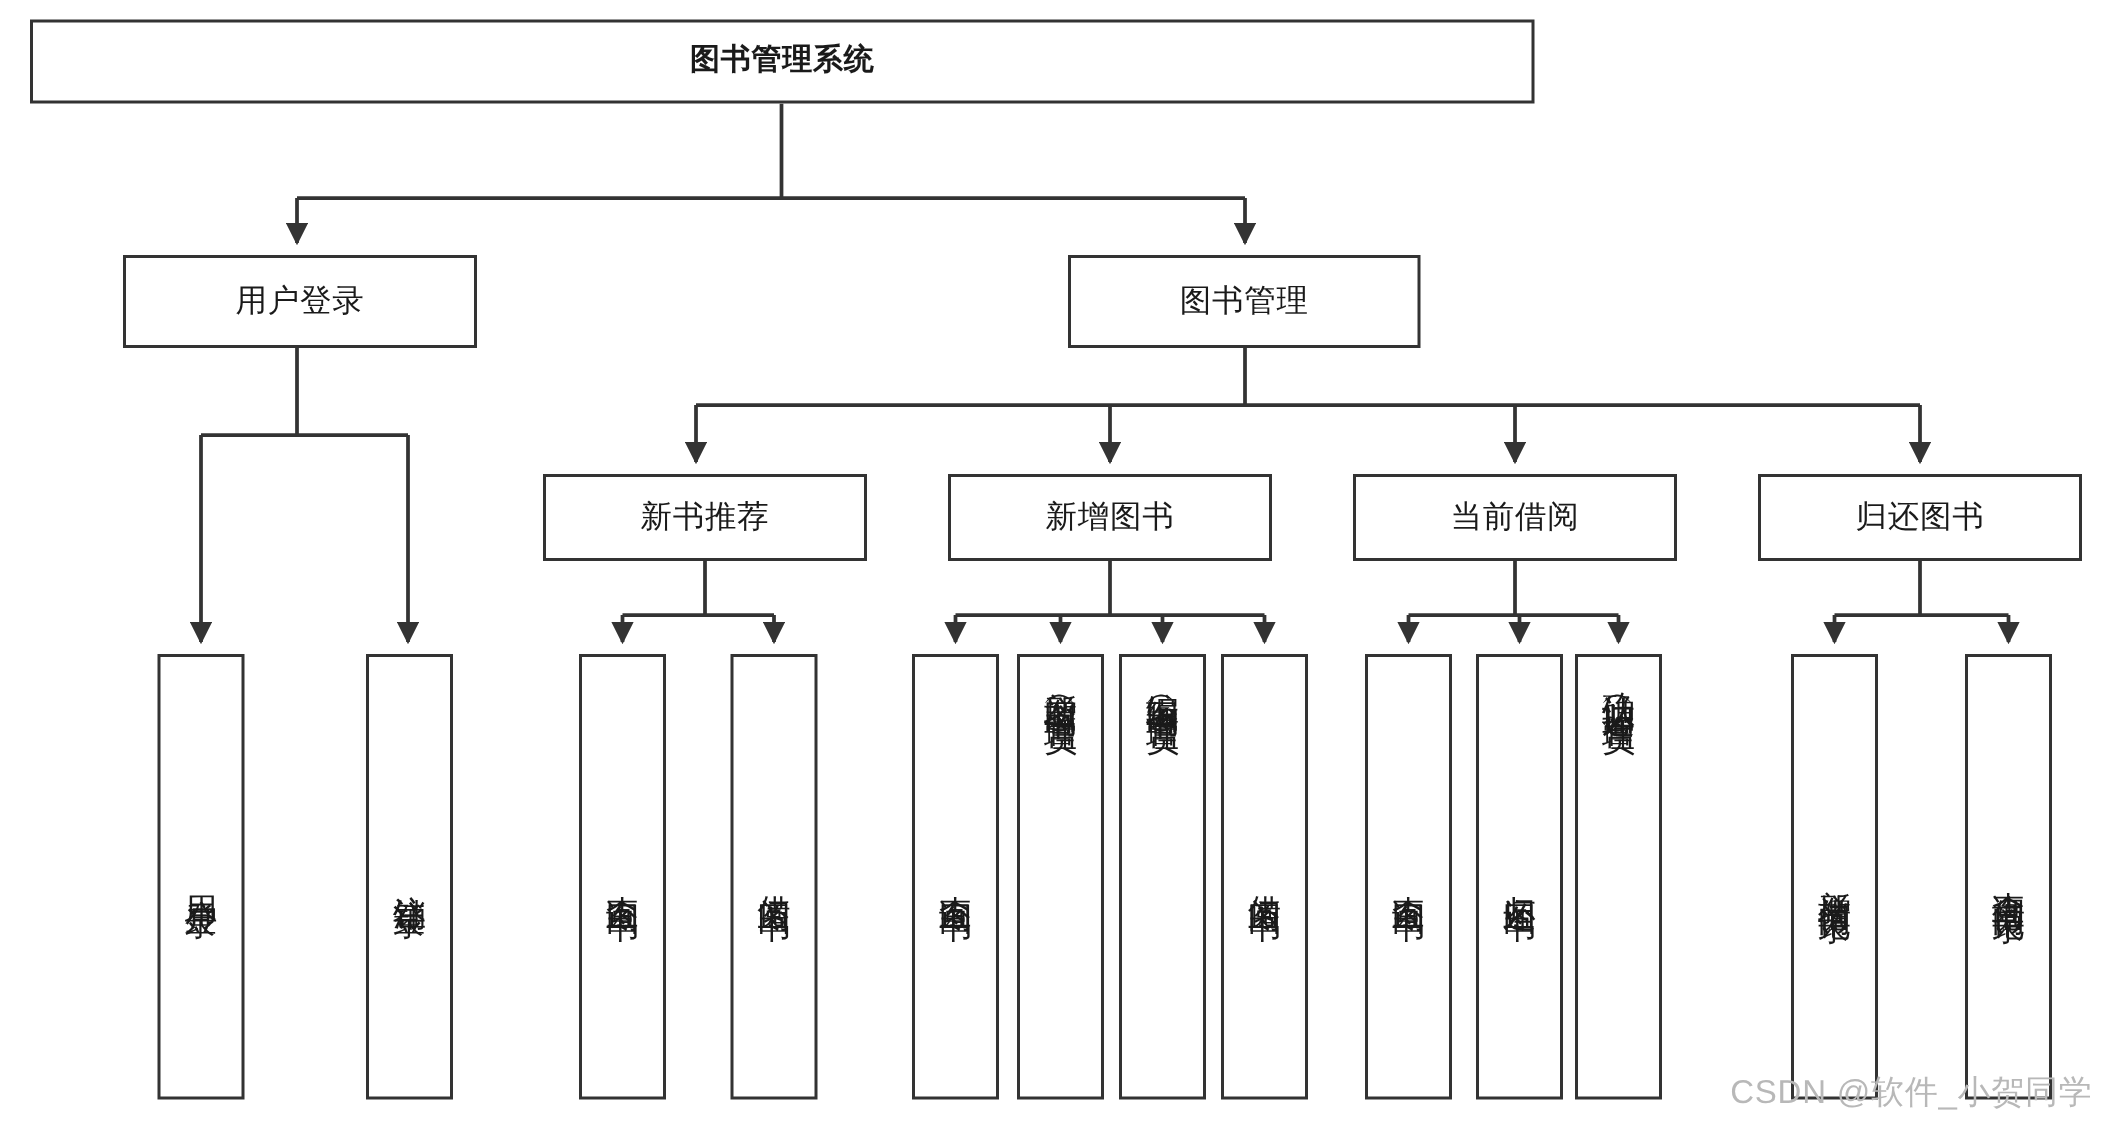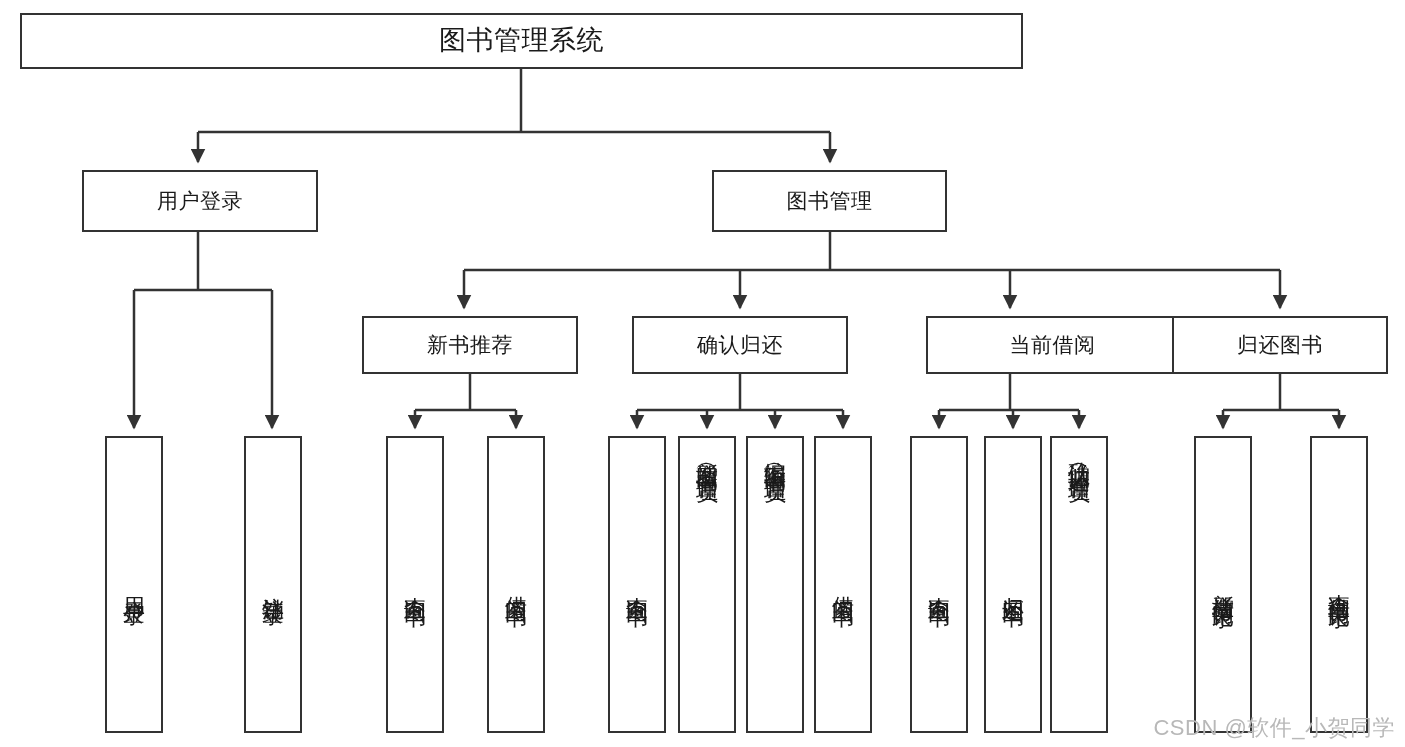--- a/index.html
+++ b/index.html
@@ -40,21 +40,22 @@
     text-align: center;
     line-height: 1.18;
     white-space: nowrap;
   }
   
   .node.horiz .lbl {
     font-size: 21px;
     letter-spacing: 0.5px;
   }
   .node.root .lbl {
-    font-size: 27px;
+    font-size: 20px;
+    font-weight: bold;
   }
   
   .node.vert {
     align-items: flex-start;
     padding-top: 6px;
   }
   .node.vert .lbl {
     writing-mode: vertical-rl;
     text-orientation: upright;
     font-size: 22px;
@@ -139,23 +140,23 @@
     <span class="lbl">用户登录</span>
   </div>
   <div class="node horiz" style="left:712px; top:170px; width:235px; height:62px;">
     <span class="lbl">图书管理</span>
   </div>
 
   <div class="node horiz" style="left:362px; top:316px; width:216px; height:58px;">
     <span class="lbl">新书推荐</span>
   </div>
   <div class="node horiz" style="left:632px; top:316px; width:216px; height:58px;">
-    <span class="lbl">确认归还</span>
-  </div>
-  <div class="node horiz" style="left:926px; top:316px; width:253px; height:58px;">
+    <span class="lbl">新增图书</span>
+  </div>
+  <div class="node horiz" style="left:902px; top:316px; width:216px; height:58px;">
     <span class="lbl">当前借阅</span>
   </div>
   <div class="node horiz" style="left:1172px; top:316px; width:216px; height:58px;">
     <span class="lbl">归还图书</span>
   </div>
 
   <div class="node vert center" style="left:105px; top:436px; width:58px; height:297px;">
     <span class="lbl">用户登录</span>
   </div>
   <div class="node vert center" style="left:244px; top:436px; width:58px; height:297px;">

